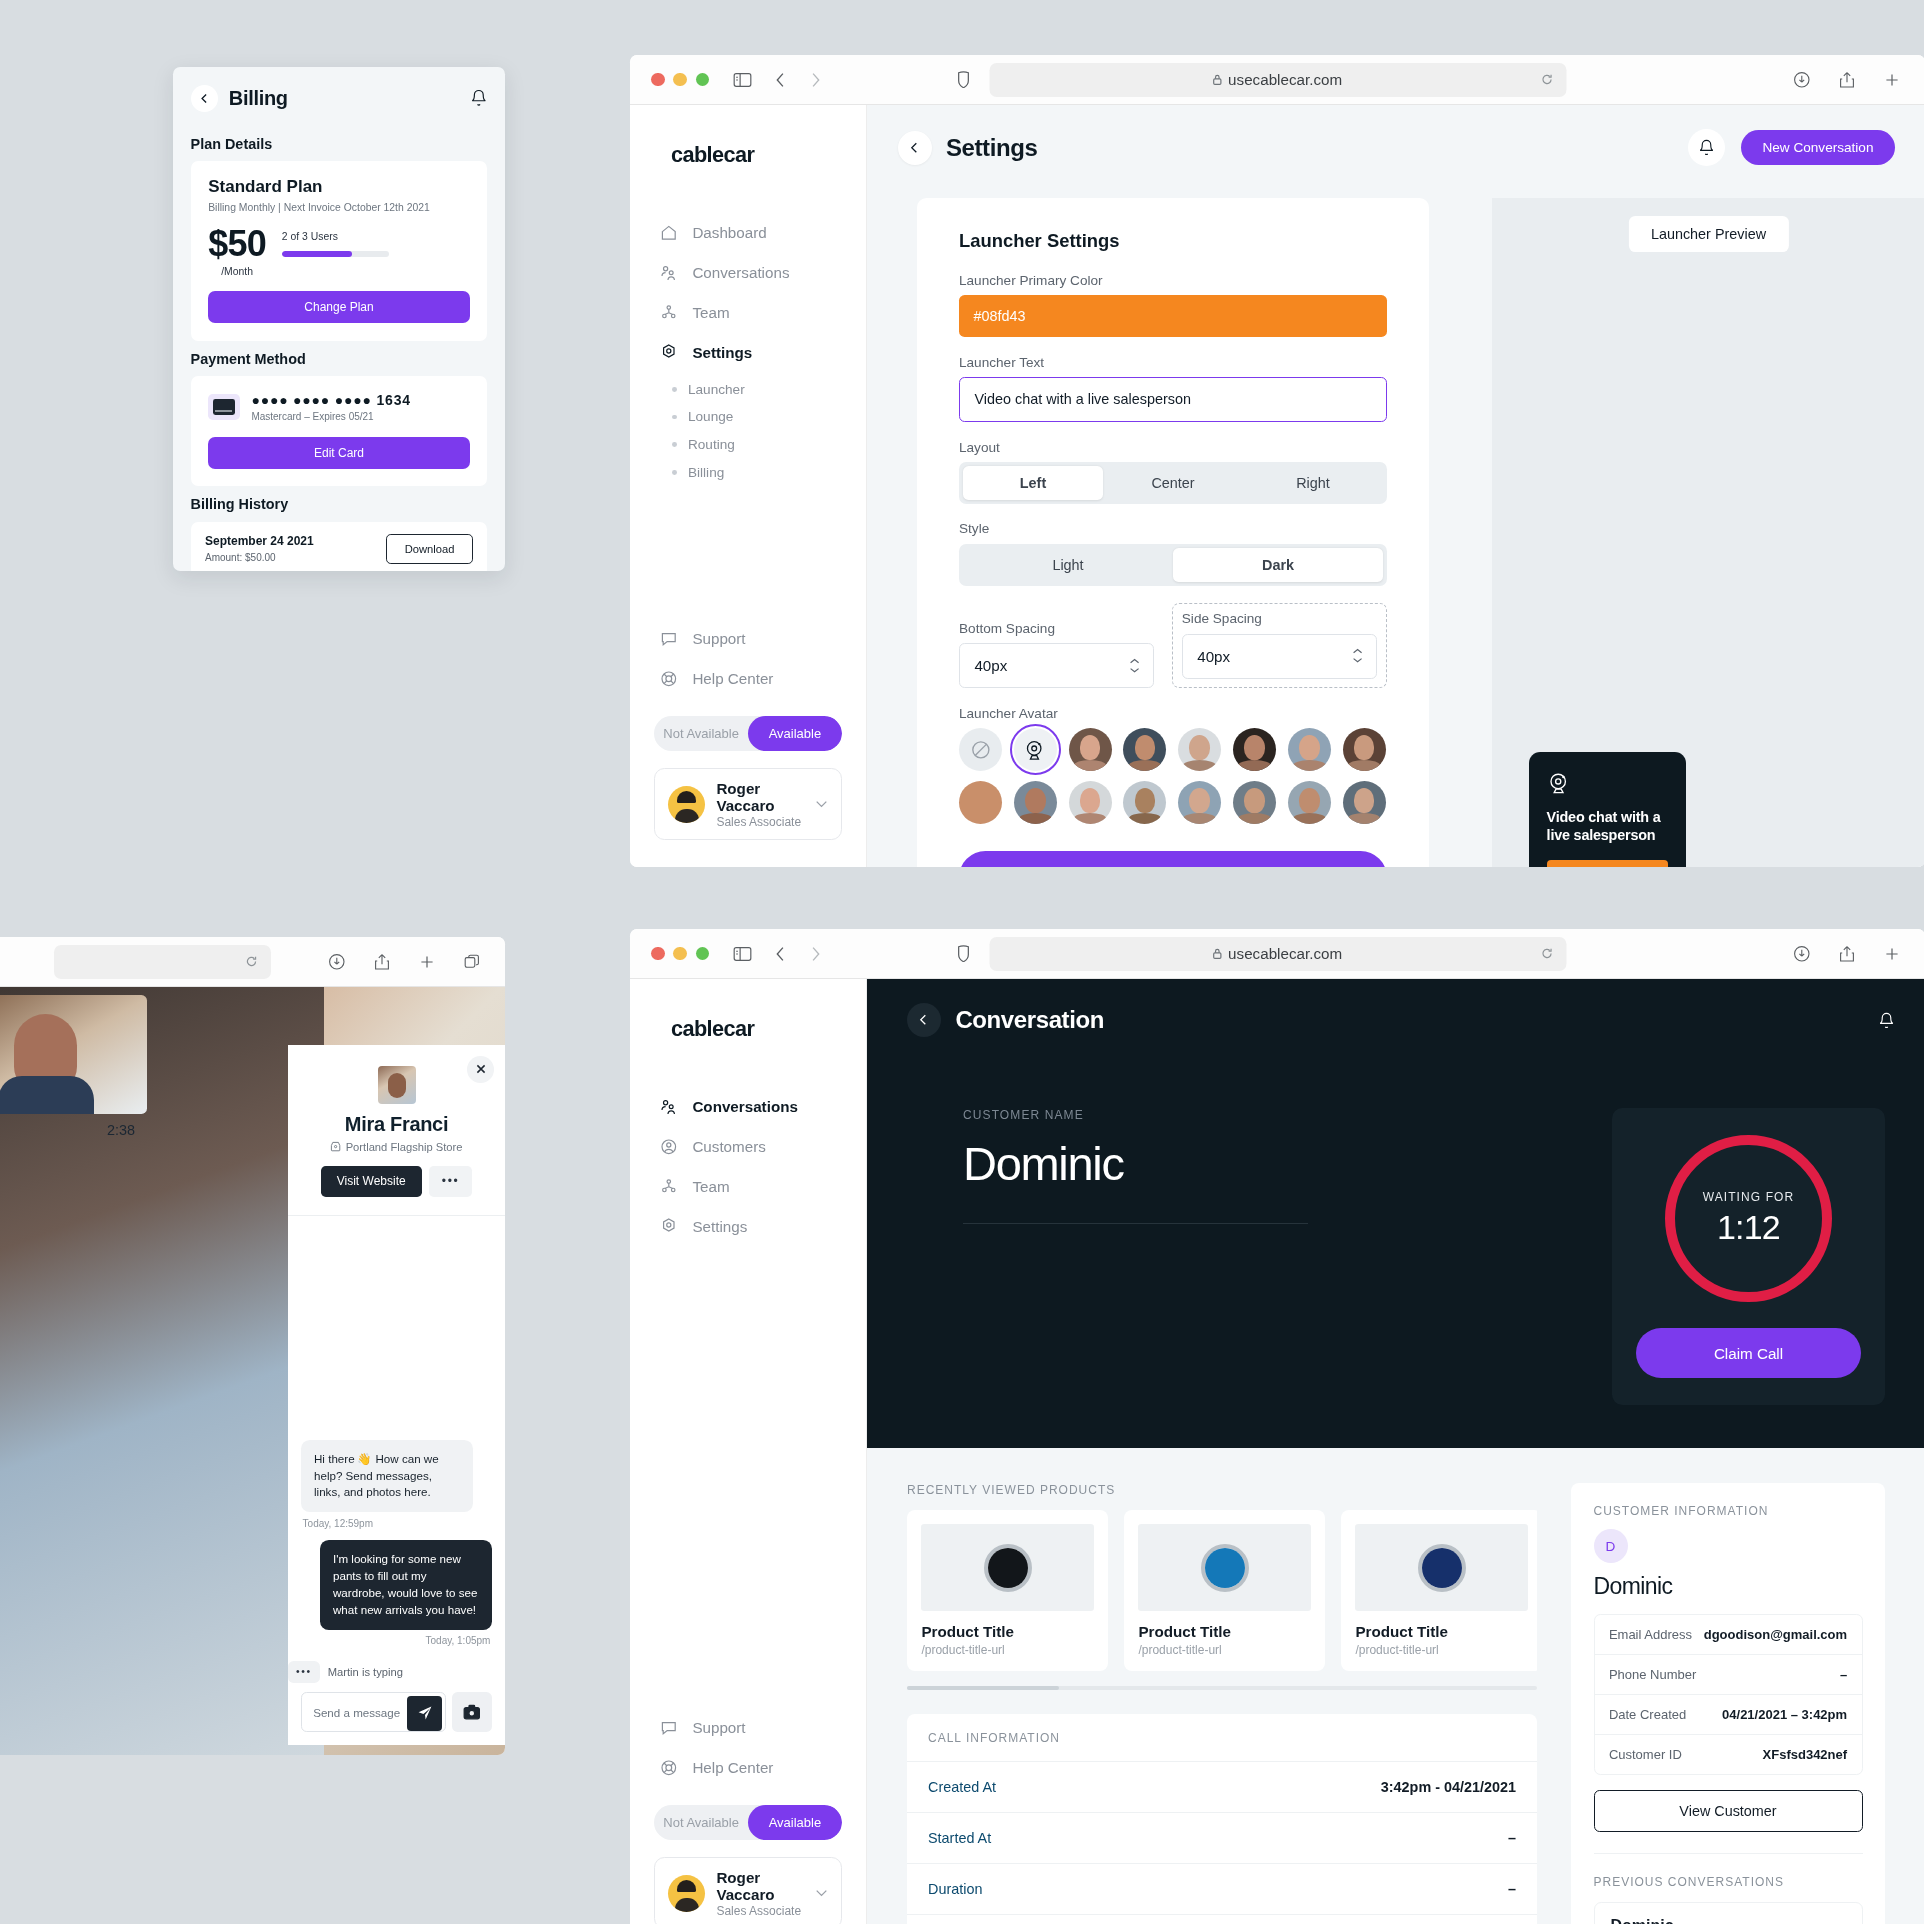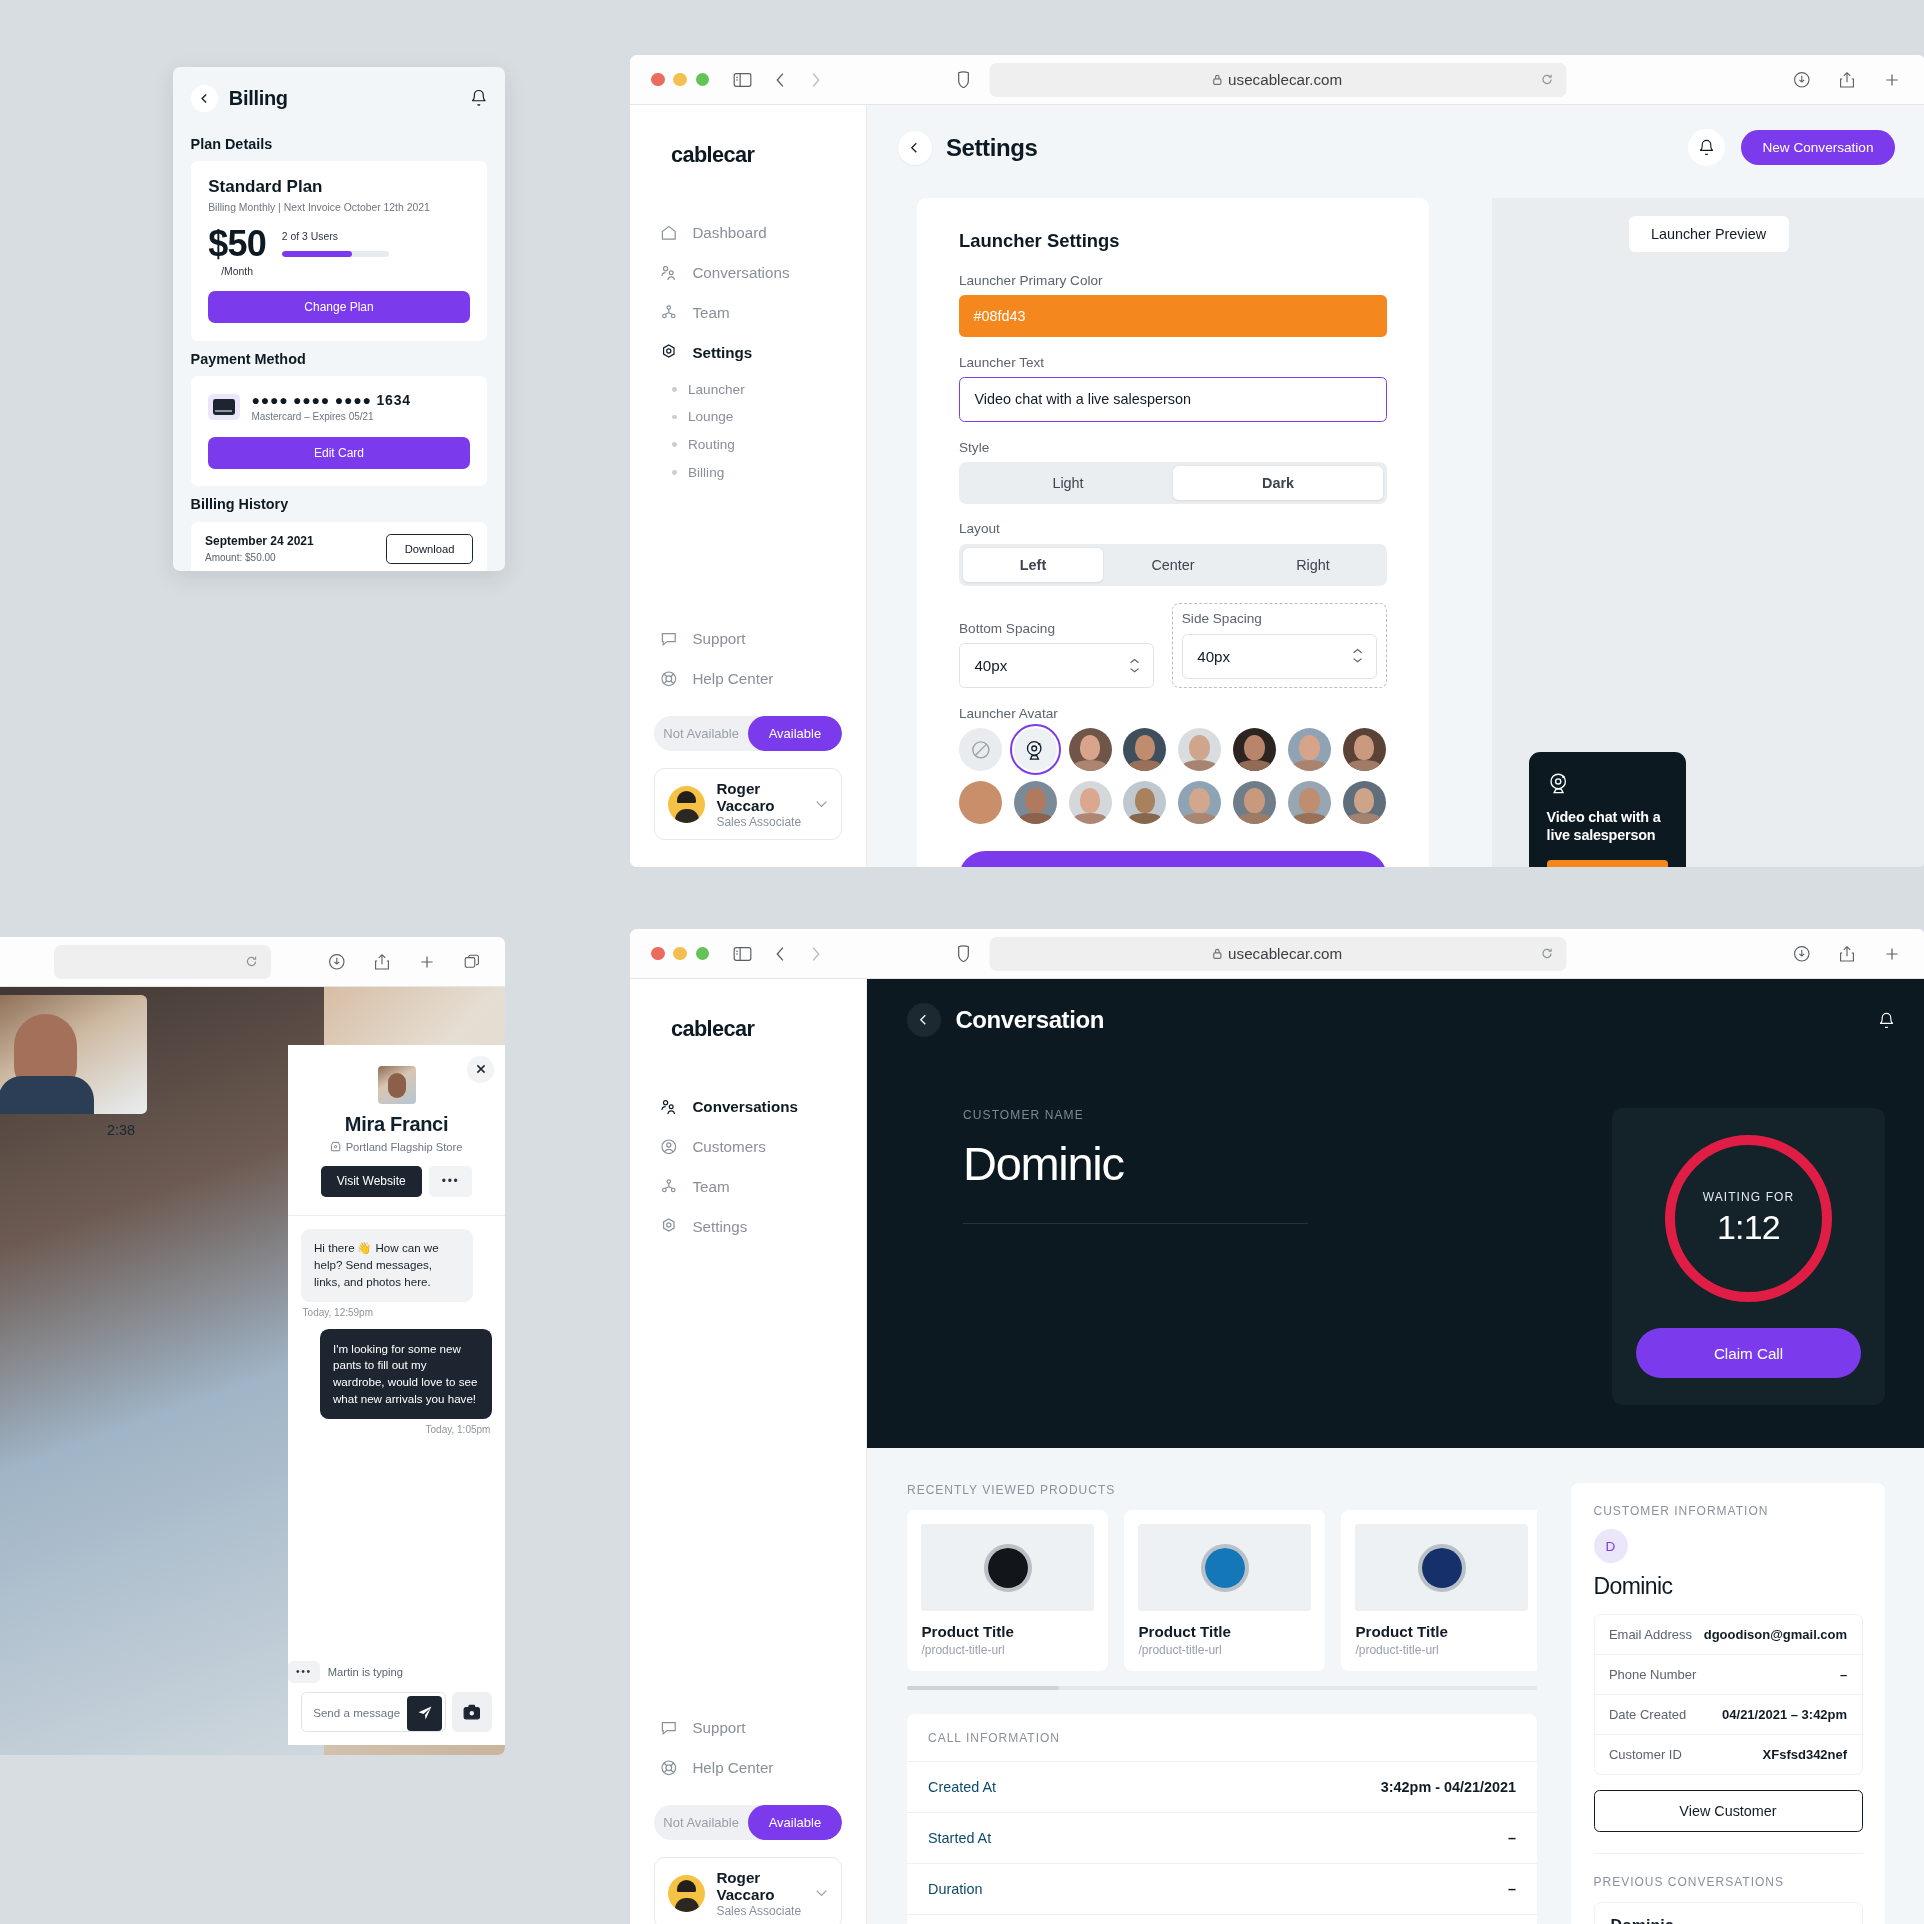--- a/index.html
+++ b/index.html
@@ -116,21 +116,21 @@
   .chat-panel { position: absolute; right: 0; top: 58px; bottom: 9.6px; width: 217px; background: #fff; display: flex; flex-direction: column; }
   .cp-head { padding: 21px 16px 17.6px; text-align: center; position: relative; border-bottom: 0.8px solid #eceff1; }
   .cp-close { position: absolute; right: 11.2px; top: 11.2px; width: 26.5px; height: 26.5px; border-radius: 50%; background: #f1f3f5; display: flex; align-items: center; justify-content: center; cursor: pointer; }
   .cp-av { width: 38px; height: 38px; border-radius: 4px; margin: 0 auto; background: linear-gradient(150deg,#8d6a55,#d8c6b2 40%,#b6c6d4); position: relative; overflow: hidden; }
   .cp-av::after { content:""; position:absolute; left:10.4px; top:7.2px; width:18.4px; height:25px; border-radius:9.6px; background:#8b5f48; }
   .cp-name { font-size: 20px; font-weight: 700; color: #10202c; margin-top: 8.8px; letter-spacing: -0.3px; }
   .cp-store { font-size: 11.2px; color: #6d7680; margin-top: 4.8px; display: flex; align-items: center; justify-content: center; gap: 4px; }
   .cp-actions { display: flex; gap: 7.2px; justify-content: center; margin-top: 13px; }
   .btn-dark { background: #1d2630; color: #fff; border-radius: 4.8px; padding: 8.8px 16px; font-size: 12px; cursor: pointer; }
   .btn-dots { background: #f1f3f5; border-radius: 4.8px; padding: 8.8px 13px; color: #2b3440; font-size: 12px; letter-spacing: 1.6px; cursor: pointer; display:flex; align-items:center; }
-  .cp-msgs { flex: 1; padding: 13px 13px 0; display: flex; flex-direction: column; justify-content: flex-start; }
+  .cp-msgs { flex: 1; padding: 13px 13px 0; display: flex; flex-direction: column; justify-content: flex-end; }
   .bub { border-radius: 8.8px; padding: 11.2px 13px; font-size: 11.6px; line-height: 1.45; max-width: 172px; }
   .bub.in { background: #f0f2f4; color: #17212b; align-self: flex-start; }
   .bub.out { background: #1d2630; color: #fff; align-self: flex-end; }
   .ts { font-size: 10px; color: #8e959d; margin: 5.6px 1.6px 11.2px; }
   .ts.right { text-align: right; }
   .typing { display: flex; align-items: center; gap: 8px; margin: 3.2px 0 9.6px; }
   .typ-box { background: #f0f2f4; border-radius: 5.6px; padding: 5.6px 8px; letter-spacing: 1.6px; color: #2b3440; font-size: 10.4px; display:flex; }
   .typ-name { font-size: 11.2px; color: #5c646e; }
   .cp-input { display: flex; gap: 6.4px; padding: 0 13px 13px; align-items: center; }
   .cp-field { flex: 1; height: 40px; border: 0.8px solid #dfe3e8; border-radius: 5.6px; display: flex; align-items: center; padding: 0 11.2px; font-size: 11.6px; color: #6d7680; position: relative; }
@@ -487,33 +487,33 @@
               <span>#08fd43</span>
             </div>
           </div>
 
           <div class="fgroup">
             <span class="fl">Launcher Text</span>
             <div class="txt-input">Video chat with a live salesperson</div>
           </div>
 
           <div class="fgroup">
-            <span class="fl">Style</span>
-            <div class="seg">
-              <div class="seg-opt">Light</div>
-              <div class="seg-opt on">Dark</div>
-            </div>
-          </div>
-
-          <div class="fgroup">
             <span class="fl">Layout</span>
             <div class="seg">
               <div class="seg-opt on">Left</div>
               <div class="seg-opt">Center</div>
               <div class="seg-opt">Right</div>
+            </div>
+          </div>
+
+          <div class="fgroup">
+            <span class="fl">Style</span>
+            <div class="seg">
+              <div class="seg-opt">Light</div>
+              <div class="seg-opt on">Dark</div>
             </div>
           </div>
 
           <div class="two-col">
             <div style="flex:1">
               <span class="fl">Bottom Spacing</span>
               <div class="stepper">
                 <span>40px</span>
                 <span class="arrows">
                   <svg width="11.2" height="6.4" viewBox="0 0 14 8" fill="none" stroke="#5c646e" stroke-width="1.5">

